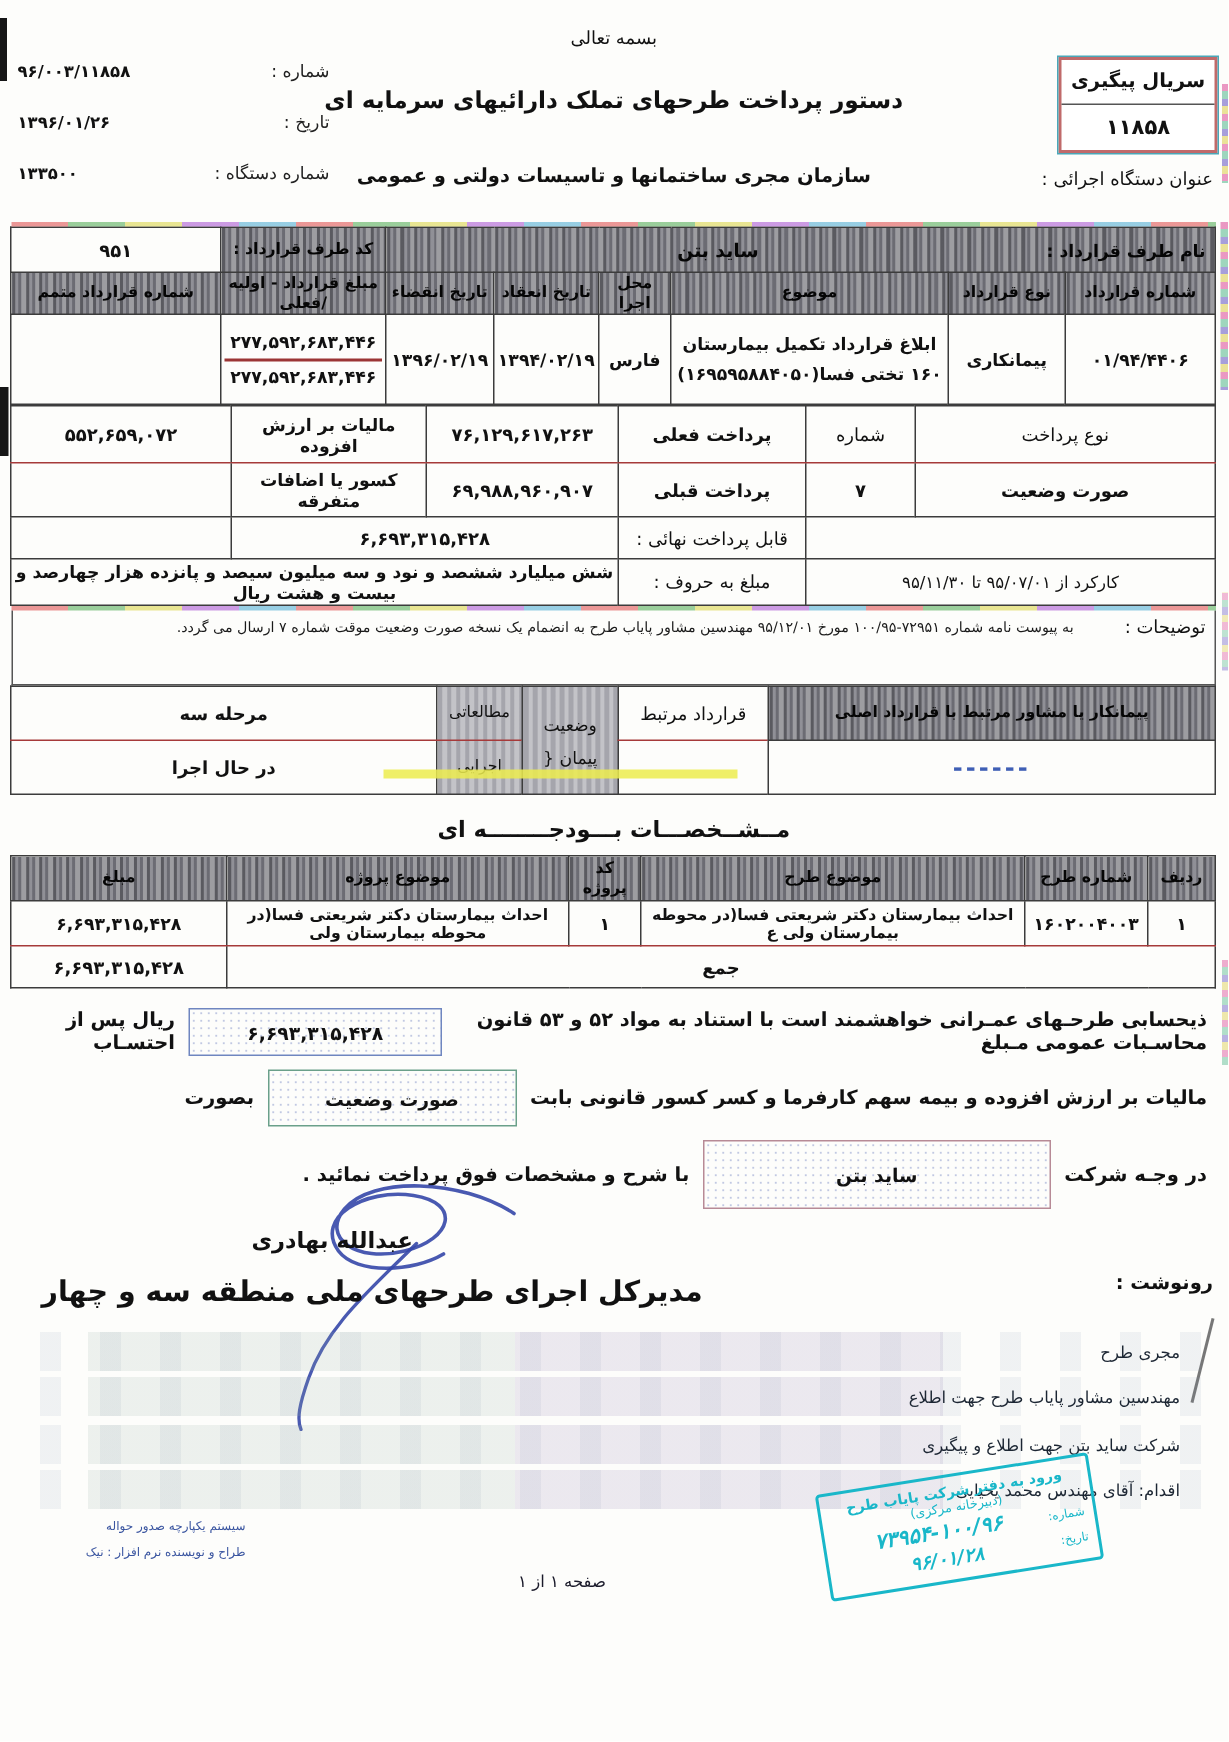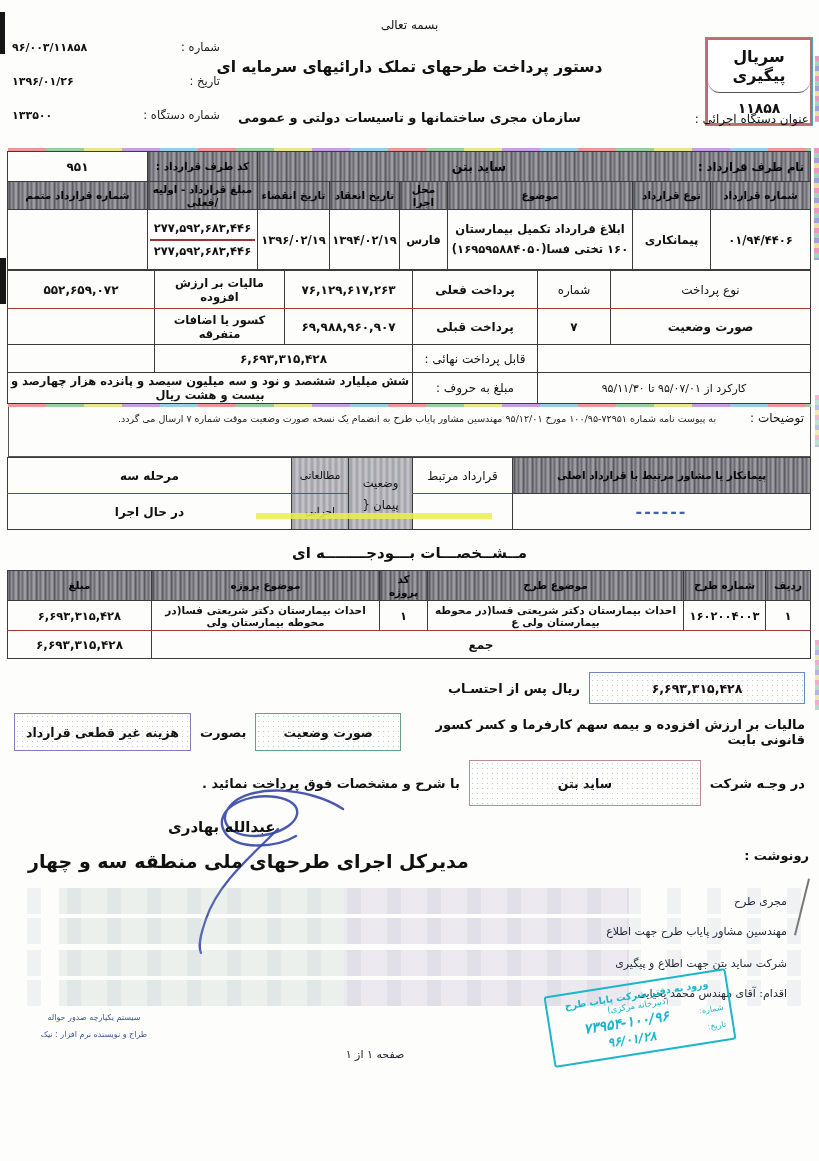--- a/index.html
+++ b/index.html
@@ -15,21 +15,21 @@
     background:repeating-linear-gradient(180deg,#e477b0 0 5px,#7ec9a8 5px 10px,#8a7fd0 10px 15px,#e4d877 15px 20px); }
   .fringe { height:3px; margin:0 8px; opacity:.55;
     background:repeating-linear-gradient(90deg,#d44 0 38px,#49a84c 38px 76px,#d8d23c 76px 114px,#a44ad0 114px 152px,#44a8d0 152px 190px); }
   .hl-yellow { position:absolute; background:#ecec4e; opacity:.85; }
   
   .bismillah { padding-top:18px; text-align:center; font-size:12px; }
   .hdr { position:relative; height:116px; }
   .serial-box { position:absolute; top:6px; right:7px; width:106px; border:2px solid #c06a6a;
     outline:1px solid #4aa7b8; background:#fff; text-align:center; }
   .serial-box .cell { padding:7px 2px; font-weight:bold; }
-  .serial-box .cell:first-child { border-bottom:1.5px solid #555; font-size:16px;border-radius:12px; }
+  .serial-box .cell:first-child { border-bottom:1.5px solid #555; font-size:13px; }
   .serial-box .cell:last-child { font-size:14px; }
   .meta { position:absolute; top:8px; left:12px; width:208px; }
   .meta-row { display:flex; justify-content:space-between; align-items:baseline; height:34px; }
   .meta-label { font-size:11.5px; color:#222; }
   .meta-value { font-size:11px; font-weight:bold; }
   .doc-title { position:absolute; top:26px; left:0; right:0; text-align:center; font-size:15.5px; font-weight:bold; }
   .org-line { position:absolute; top:78px; left:0; right:0; text-align:center; font-size:13px; font-weight:bold; }
   .agency-label { position:absolute; top:80px; right:10px; font-size:12px; }
   
   table.tbl { width:803px; margin:0 8px; border-collapse:collapse; table-layout:fixed; }
@@ -78,21 +78,21 @@
   
   .stamp { position:absolute; top:982px; left:548px; width:184px; transform:rotate(-9deg);
     border:2px solid; border-radius:3px; padding:5px 6px 7px; text-align:center; background:rgba(255,255,255,.0); }
   .stamp .s1 { font-size:9.5px; font-weight:bold; }
   .stamp .s2 { font-size:8.5px; }
   .stamp .srow { display:flex; align-items:center; gap:4px; margin-top:2px; }
   .stamp .slab { font-size:8px; }
   .stamp .sval { font-size:14px; font-weight:bold; font-style:italic; flex:1; text-align:center; }
   .stamp .sval2 { font-size:12.5px; }
   
-  .fineprint { position:absolute; top:1010px; left:24px; width:140px; text-align:center;
+  .fineprint { position:absolute; top:1010px; left:24px; width:140px; 
     font-size:8px; color:#3a55a0; line-height:2.1; }
   .page-num { position:absolute; top:1048px; left:330px; width:90px; text-align:center; font-size:11px; color:#1a1a2a; }
 </style>
 </head>
 <body>
 
 <div class="page">
 
   <div class="edge-black" style="top:12px; left:0; width:5px; height:42px;"></div>
   <div class="edge-black" style="top:258px; left:0; width:6px; height:46px;"></div>
@@ -282,28 +282,28 @@
       <td class="v rb">۶,۶۹۳,۳۱۵,۴۲۸</td>
     </tr>
     <tr style="height:28px">
       <td class="v12" colspan="5">جمع</td>
       <td class="v12">۶,۶۹۳,۳۱۵,۴۲۸</td>
     </tr>
   </tbody>
     </table>
 
   <div class="instr i1">
+    <span>ذیحسابی طرحـهای عمـرانی خواهشمند است با استناد به مواد ۵۲ و ۵۳ قانون محاسـبات عمومی مـبلغ</span>
     <span class="dotbox box-amount">۶,۶۹۳,۳۱۵,۴۲۸</span>
     <span>ریال پس از احتسـاب</span>
   </div>
   <div class="instr i2">
     <span>مالیات بر ارزش افزوده و بیمه سهم کارفرما و کسر کسور قانونی بابت</span>
     <span class="dotbox box-status">صورت وضعیت</span>
     <span>بصورت</span>
-    <span class="dotbox box-kind">هزینه غیر قطعی قرارداد</span>
   </div>
   <div class="instr i3">
     <span>در وجـه شرکت</span>
     <span class="dotbox box-company">ساید بتن</span>
     <span>با شرح و مشخصات فوق پرداخت نمائید .</span>
   </div>
 
   <div class="bottom">
     <svg class="sig-svg" width="240" height="170" viewBox="0 0 240 170">
       <path d="M 225 25 C 190 2, 130 0, 112 22 C 96 41, 120 58, 152 50 C 184 42, 190 18, 158 13 C 125 8, 92 28, 108 50 C 120 66, 158 64, 178 52" stroke="#3547a8" fill="none" stroke-width="2.4" stroke-linecap="round" opacity="0.9"></path>

